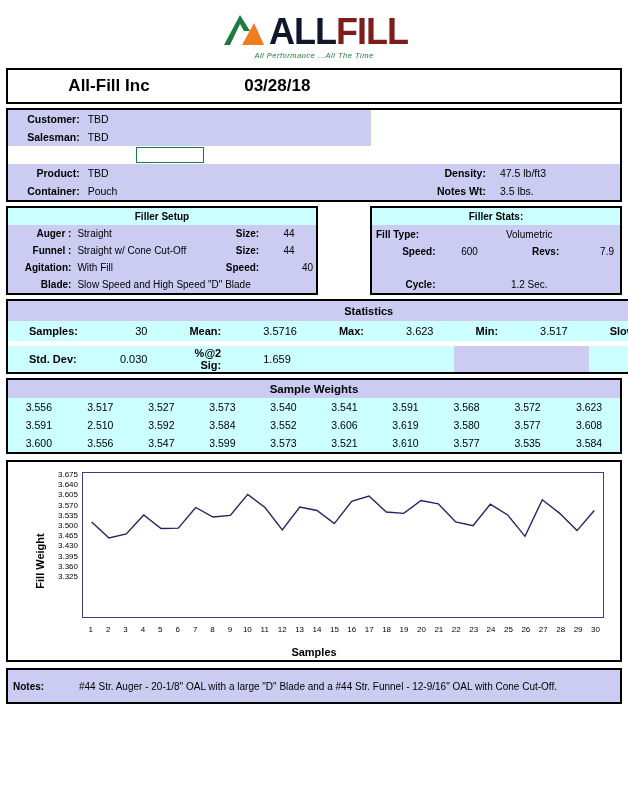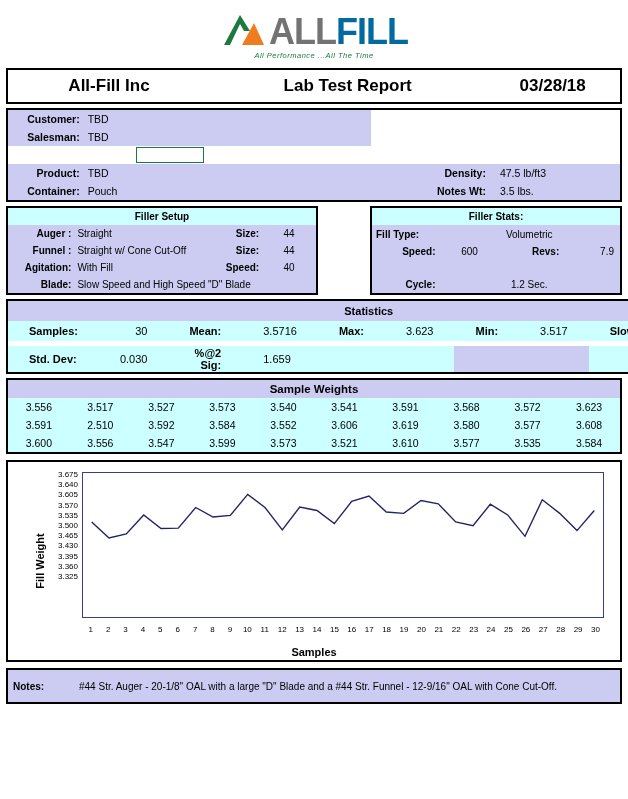--- a/index.html
+++ b/index.html
@@ -5,22 +5,22 @@
   html,body{margin:0;padding:0;background:#ffffff;}
   body{font-family:"Liberation Sans",sans-serif;color:#000;}
   .page{width:628px;height:799px;position:relative;box-sizing:border-box;background:#fff;}
 
   
   .logo-wrap{height:68px;display:flex;align-items:center;justify-content:center;}
   .logo{position:relative;display:flex;flex-direction:column;align-items:center;}
   .logo-row{display:flex;align-items:flex-end;}
   .logo-mark{width:46px;height:40px;position:relative;margin-right:3px;}
   .logo-text{font-size:36px;font-weight:bold;letter-spacing:-1px;line-height:34px;}
-  .logo-all{color:#737373;}
-  .logo-fill{color:#0369a1;}
+  .logo-all{color:#0f172a;}
+  .logo-fill{color:#7f1d1d;}
   .logo-tag{font-size:7.5px;color:#1b7a3d;letter-spacing:.5px;margin-top:2px;font-style:italic;}
   .title-bar{display:flex;align-items:center;height:32px;border:2px solid #000;margin:0 6px;}
   .title-bar .cell{font-size:17px;font-weight:bold;text-align:center;}
   .tb-company{flex:0 0 33%;}
   .tb-title{flex:1;}
   .tb-date{flex:0 0 22%;font-size:12px;font-weight:bold;}
 
   .lav{background:#ccccf2;}
   .cyan{background:#ccffff;}
   .white{background:#ffffff;}
@@ -74,21 +74,20 @@
         <div class="logo-text">
           <span class="logo-all">ALL</span><span class="logo-fill">FILL</span>
         </div>
       </div>
       <div class="logo-tag">All Performance ...All The Time</div>
     </div>
   </div>
 
   <div class="title-bar">
     <div class="cell tb-company">All-Fill Inc</div>
-    <div class="cell tb-title">Lab Test Report</div>
     <div class="cell tb-date">03/28/18</div>
   </div>
 
   <table class="customer-tbl" style="margin:4px 6px 0 6px;">
     <tbody>
         <tr>
       <td class="lav lbl" style="width:70px;">Customer:</td>
       <td class="lav val" style="width:305px;">TBD</td>
       <td class="white" style="width:241px;" colspan="3"></td>
     </tr>
@@ -136,21 +135,21 @@
       <tr>
         <td class="lav lbl">Funnel :</td>
         <td class="lav">Straight w/ Cone Cut-Off</td>
         <td class="lav lbl">Size:</td>
         <td class="lav" style="text-align:center;">44</td>
       </tr>
       <tr>
         <td class="lav lbl">Agitation:</td>
         <td class="lav">With Fill</td>
         <td class="lav lbl">Speed:</td>
-        <td class="lav" style="text-align:center;">40</td>
+        <td class="lav" style="text-align:right;">40</td>
       </tr>
       <tr>
         <td class="lav lbl">Blade:</td>
         <td class="lav" colspan="3">Slow Speed and High Speed "D" Blade</td>
       </tr>
     </tbody>
       </table>
 
     <div class="gap"></div>
 

